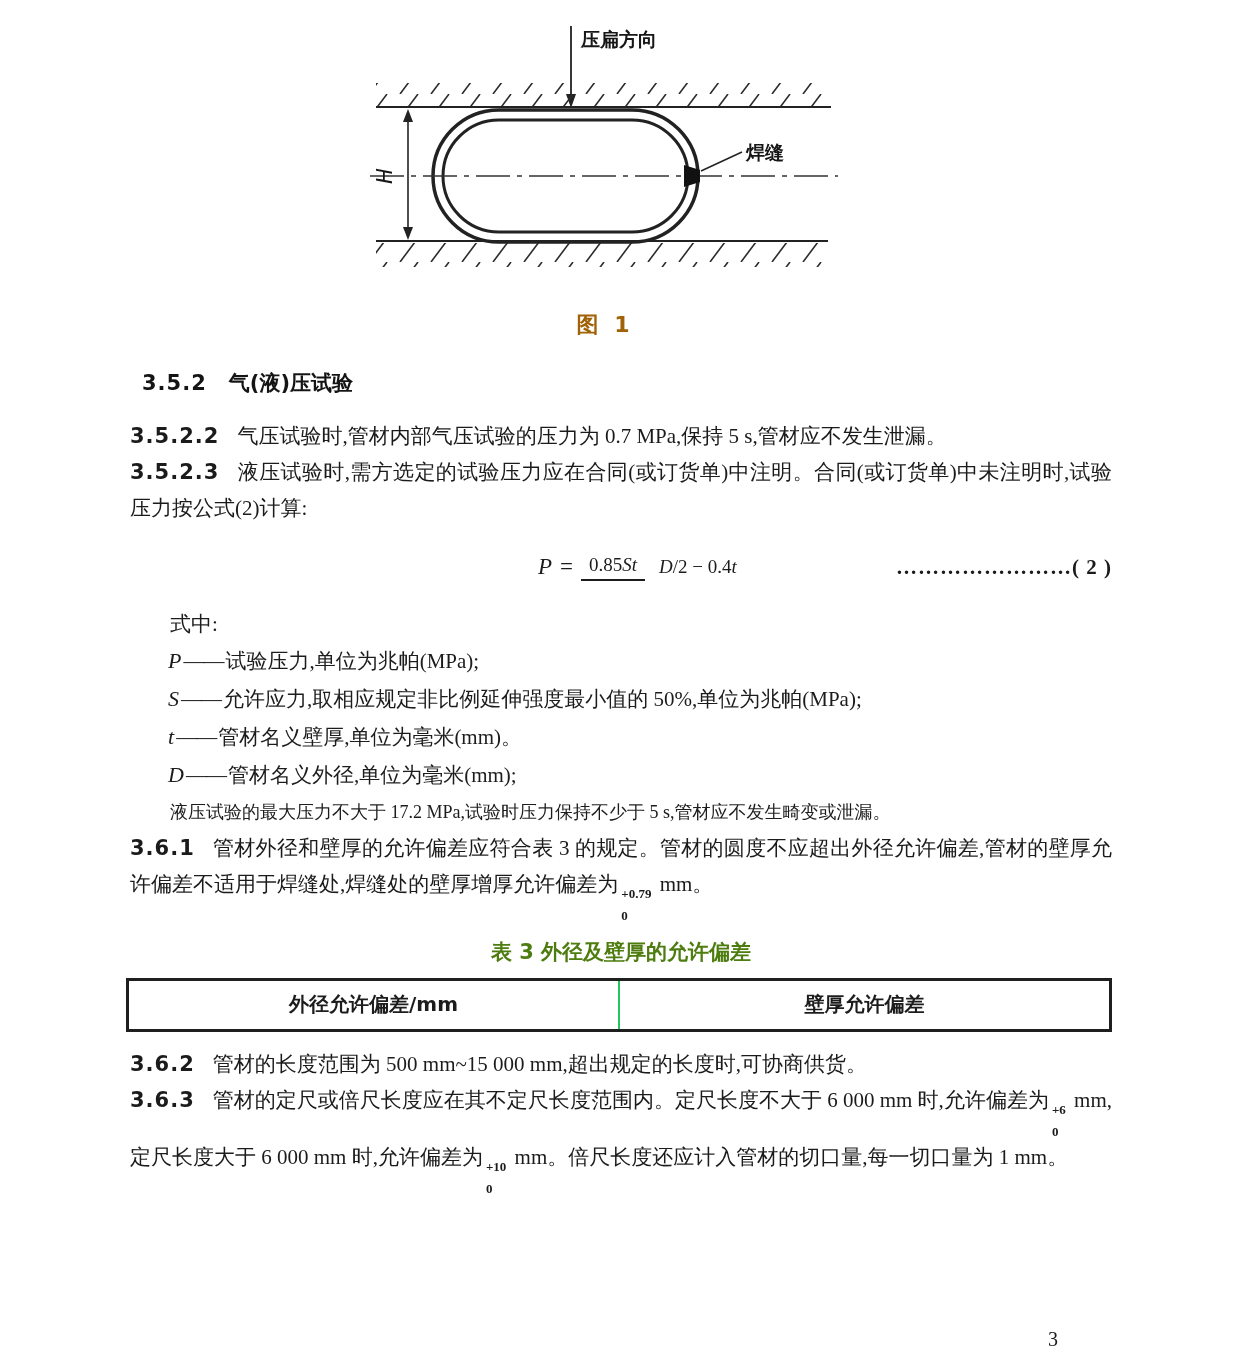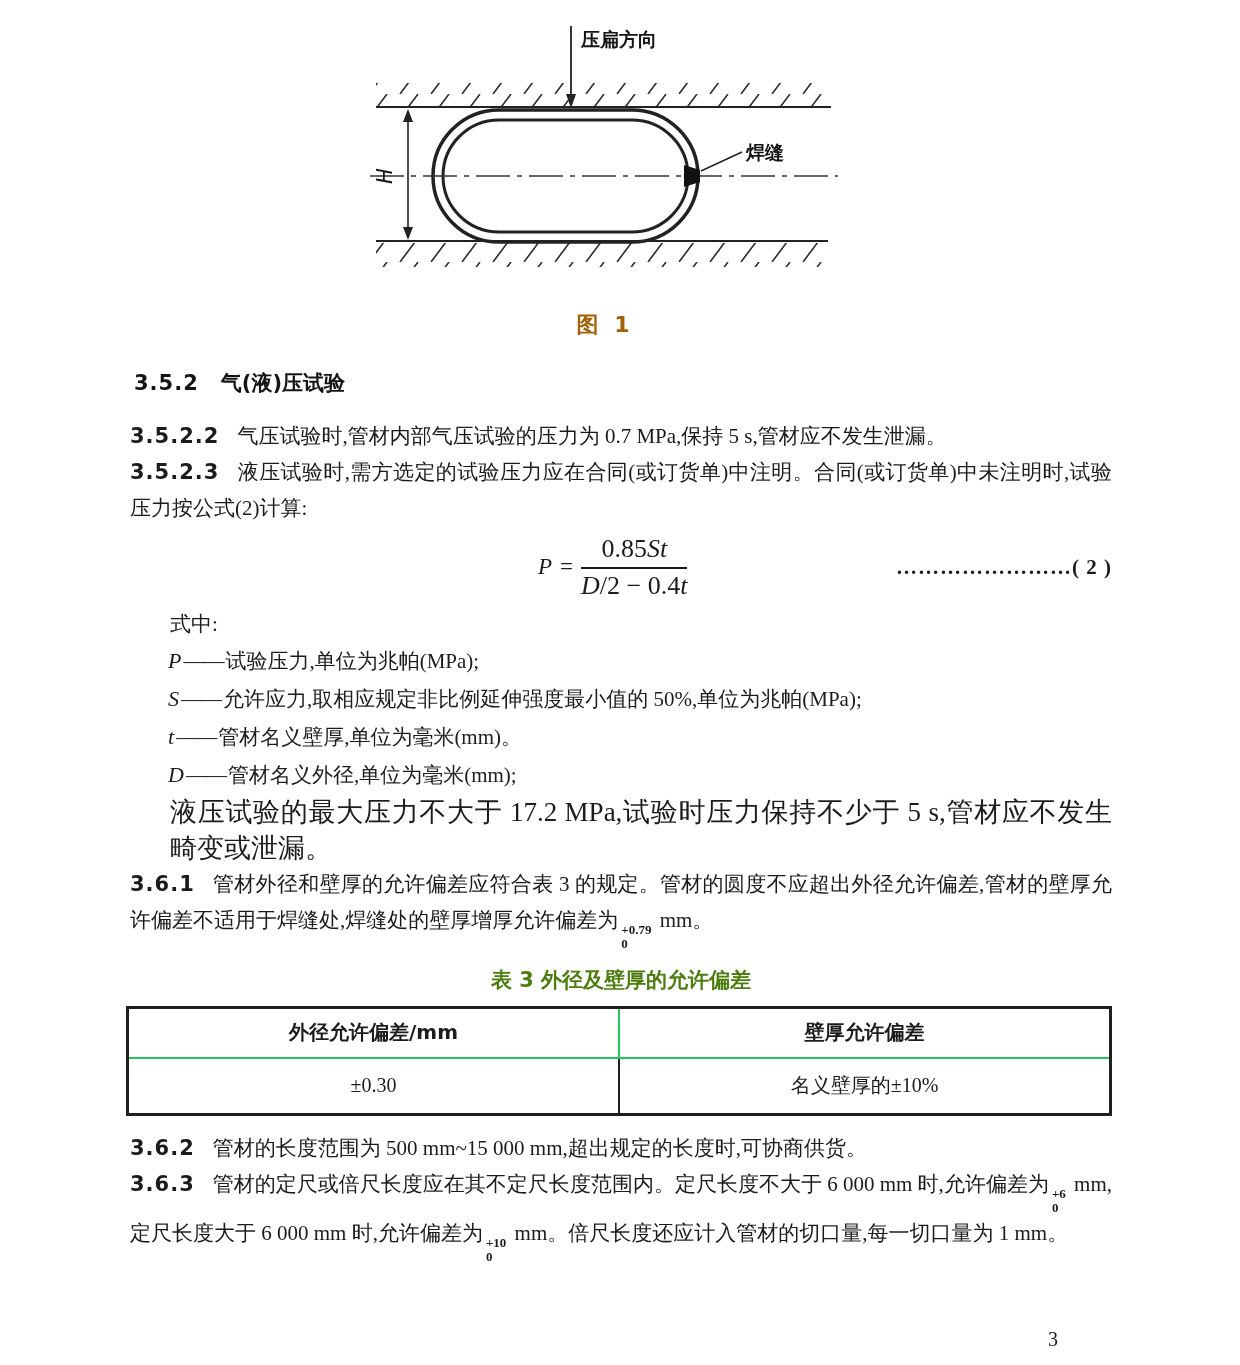--- a/index.html
+++ b/index.html
@@ -8,50 +8,50 @@
     font-family:"Liberation Serif","DejaVu Serif",serif;color:#1c1c1c;
     overflow:hidden;
   }
   .figure-wrap{position:absolute;left:368px;top:22px;width:474px;}
   .fig-caption{
     margin-top:16px;text-align:center;font-family:"DejaVu Sans","Liberation Sans",sans-serif;
     font-weight:bold;font-size:22px;letter-spacing:4px;color:#a16207;
   }
   .content{position:absolute;left:130px;top:368px;width:982px;}
   .heading{
-    margin:0 0 20px 4px;font-family:"DejaVu Sans","Liberation Sans",sans-serif;
+    margin:0 0 20px 12px;font-family:"DejaVu Sans","Liberation Sans",sans-serif;
     font-weight:bold;font-size:21px;line-height:30px;color:#141414;
   }
   .heading .sec-num{margin-right:22px;letter-spacing:1px;}
   .para{margin:0;font-size:21px;line-height:36px;text-align:justify;color:#1b1b1b;}
   .sec-num{
     font-family:"DejaVu Sans","Liberation Sans",sans-serif;font-weight:bold;
     margin-right:18px;letter-spacing:1px;white-space:nowrap;
   }
   .formula-row{display:flex;align-items:center;margin:10px 0 8px 0;height:62px;}
   .formula{margin-left:408px;font-size:23px;display:flex;align-items:center;}
   .f-var{font-style:italic;margin-right:8px;}
   .f-eq{margin-right:8px;}
-  .frac{display:inline-flex;flex-direction:column;text-align:center;font-size:26px;}
+  .frac{display:inline-flex;text-align:center;font-size:19px;gap:14px;}
   .frac-num{border-bottom:2px solid #1c1c1c;padding:0 8px 3px 8px;}
   .frac-den{padding-top:2px;}
   .frac i{font-style:italic;}
   .formula-dots{
     margin-left:auto;font-weight:bold;font-size:21px;letter-spacing:1px;
     white-space:nowrap;color:#1b1b1b;
   }
   .where-intro{margin:2px 0 0 40px;font-size:21px;line-height:36px;}
   .def-line{margin-left:38px;font-size:21px;line-height:38px;}
   .def-sym{font-style:italic;font-size:22px;}
   .def-dash{letter-spacing:-1px;margin:0 2px;}
-  .note{margin-left:40px;font-size:27px;line-height:36px;text-align:justify;}
+  .note{margin-left:40px;font-size:18px;line-height:36px;text-align:justify;}
   .h36{margin-top:10px;}
   .tol{
     display:inline-flex;flex-direction:column;align-items:flex-start;
-    vertical-align:-7px;line-height:1.1;font-size:13px;margin:0 3px;font-weight:bold;
+    vertical-align:-7px;line-height:1.1;font-size:13px;margin:0 3px;font-weight:bold;gap:8px;
   }
   .tbl-caption{
     margin:14px 0 12px 0;text-align:center;font-family:"DejaVu Sans","Liberation Sans",sans-serif;
     font-weight:bold;font-size:21px;color:#4d7c0f;
   }
   table.t3{
     border-collapse:collapse;width:986px;margin-left:-4px;
     border:3px solid #1f1f1f;table-layout:fixed;
   }
   table.t3 th{
@@ -143,24 +143,20 @@
       </span><span> mm。</span></p>
 
   <div class="tbl-caption">表 3  外径及壁厚的允许偏差</div>
 
   <table class="t3">
     <tbody>
       <tr>
         <th>外径允许偏差/mm</th>
         <th>壁厚允许偏差</th>
       </tr>
-      <tr>
-        <td>±0.30</td>
-        <td>名义壁厚的±10%</td>
-      </tr>
     </tbody>
   </table>
 
   <p class="para after-table"><span class="sec-num">3.6.2</span><span>管材的长度范围为 500 mm~15 000 mm,超出规定的长度时,可协商供货。</span></p>
 
   <p class="para"><span class="sec-num">3.6.3</span><span>管材的定尺或倍尺长度应在其不定尺长度范围内。定尺长度不大于 6 000 mm 时,允许偏差为</span><span class="tol">
         <span>+6</span>
         <span>0</span>
       </span><span> mm,定尺长度大于 6 000 mm 时,允许偏差为</span><span class="tol">
         <span>+10</span>

